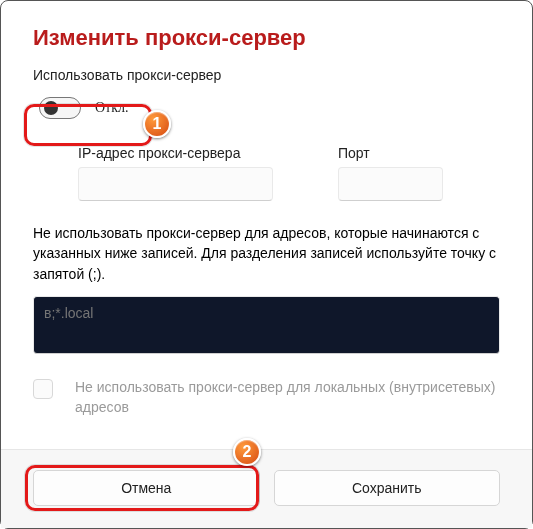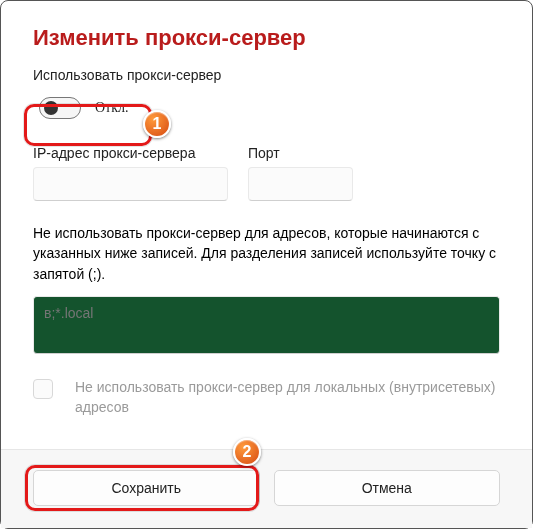--- a/index.html
+++ b/index.html
@@ -71,20 +71,21 @@
   }
   .fields-row {
     display: flex;
     gap: 20px;
     margin-top: 22px;
   }
   .field {
     display: flex;
     flex-direction: column;
     gap: 6px;
+    margin-left: 45px;
   }
   .field.ip { width: 195px; }
   .field.port { width: 105px; }
   .field-label {
     font-size: 14px;
     color: #222;
   }
   .text-input {
     height: 34px;
     border: 1px solid #e9e9e9;
@@ -102,21 +103,21 @@
     line-height: 1.45;
     color: #000000;
   }
   .exceptions {
     margin-top: 12px;
     width: 100%;
     height: 58px;
     border: 1px solid #e9e9e9;
     border-bottom: 1px solid #cfcfcf;
     border-radius: 4px;
-    background: #14532d;
+    background: #0f172a;
     padding: 8px 10px;
     font-size: 14px;
     font-family: inherit;
     color: #9a9a9a;
     resize: none;
   }
   .checkbox-row {
     display: flex;
     align-items: flex-start;
     gap: 22px;
@@ -237,24 +238,24 @@
 
     <div class="checkbox-row">
       <div class="checkbox"></div>
       <div class="checkbox-label">Не использовать прокси-сервер для локальных (внутрисетевых) адресов</div>
     </div>
 
   </div>
 
   <div class="footer">
     <button class="btn">
-      <span>Сохранить</span>
+      <span>Отмена</span>
     </button>
     <button class="btn">
-      <span>Отмена</span>
+      <span>Сохранить</span>
     </button>
   </div>
 
   <div class="highlight-box hl1"></div>
   <div class="highlight-box hl2"></div>
   <div class="badge b1">1</div>
   <div class="badge b2">2</div>
 
 </div>
 

